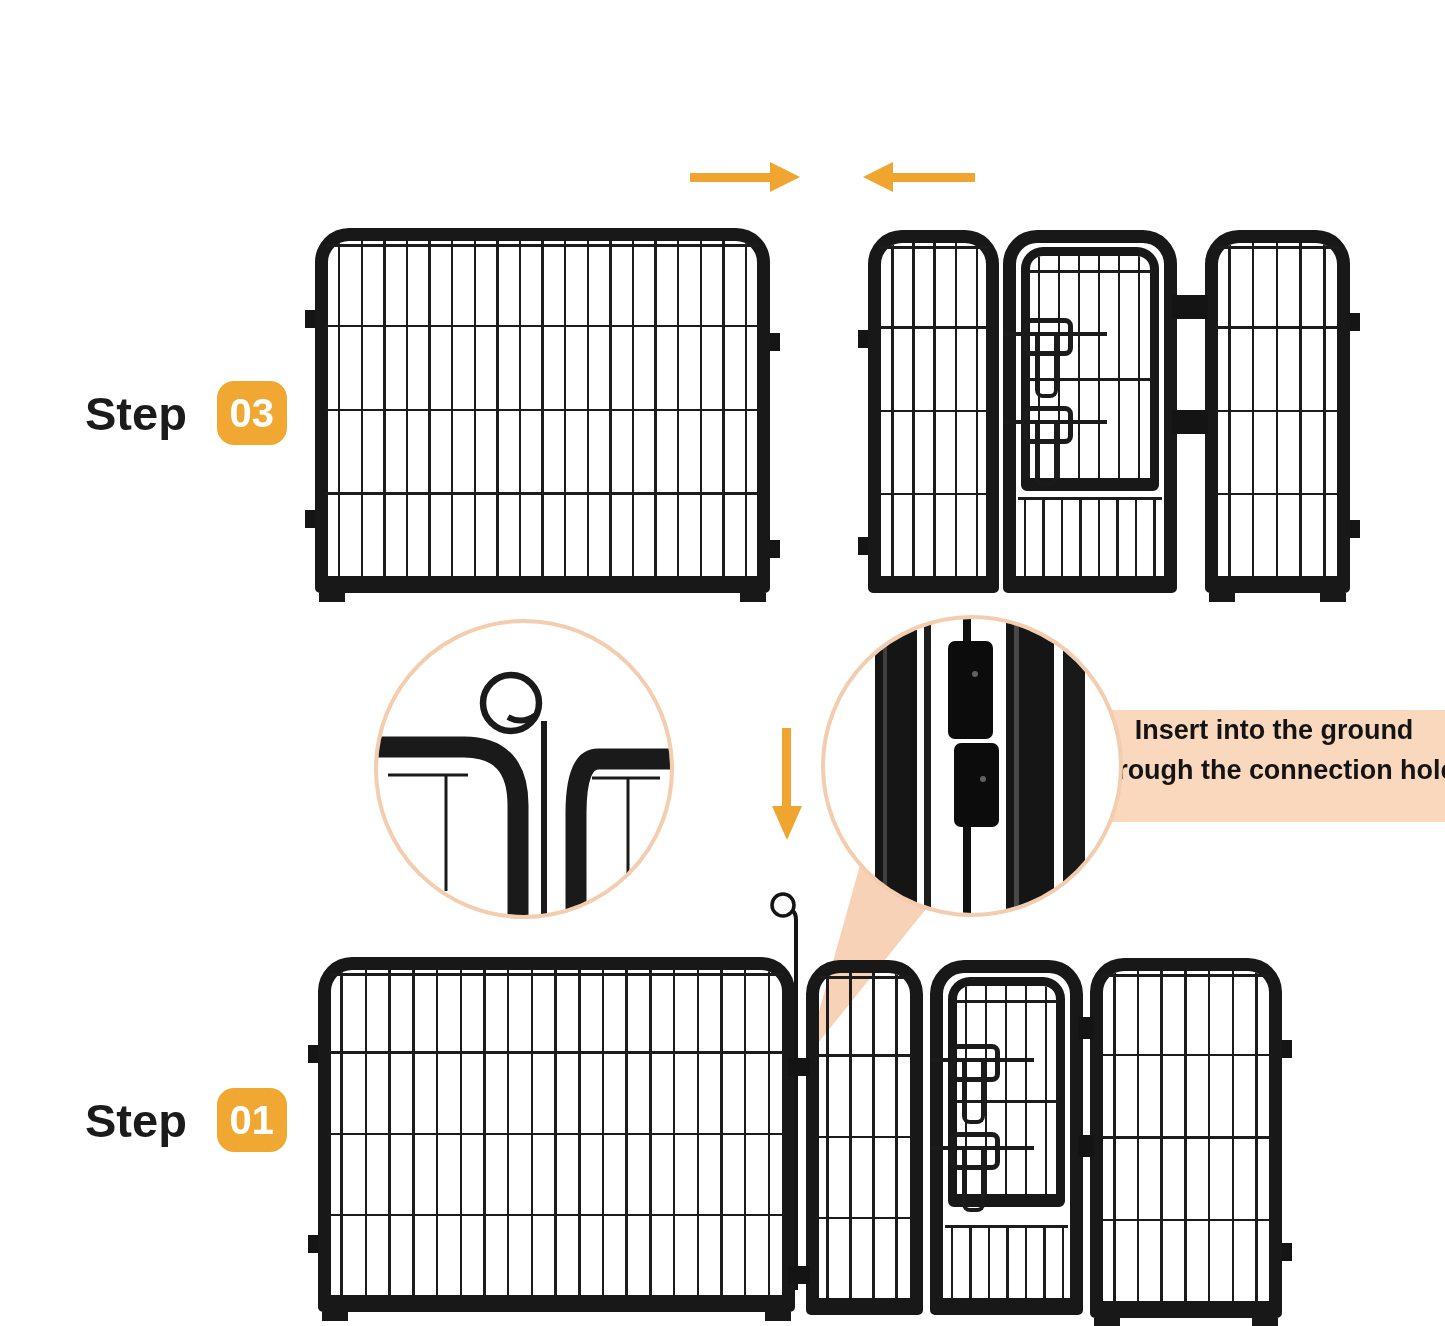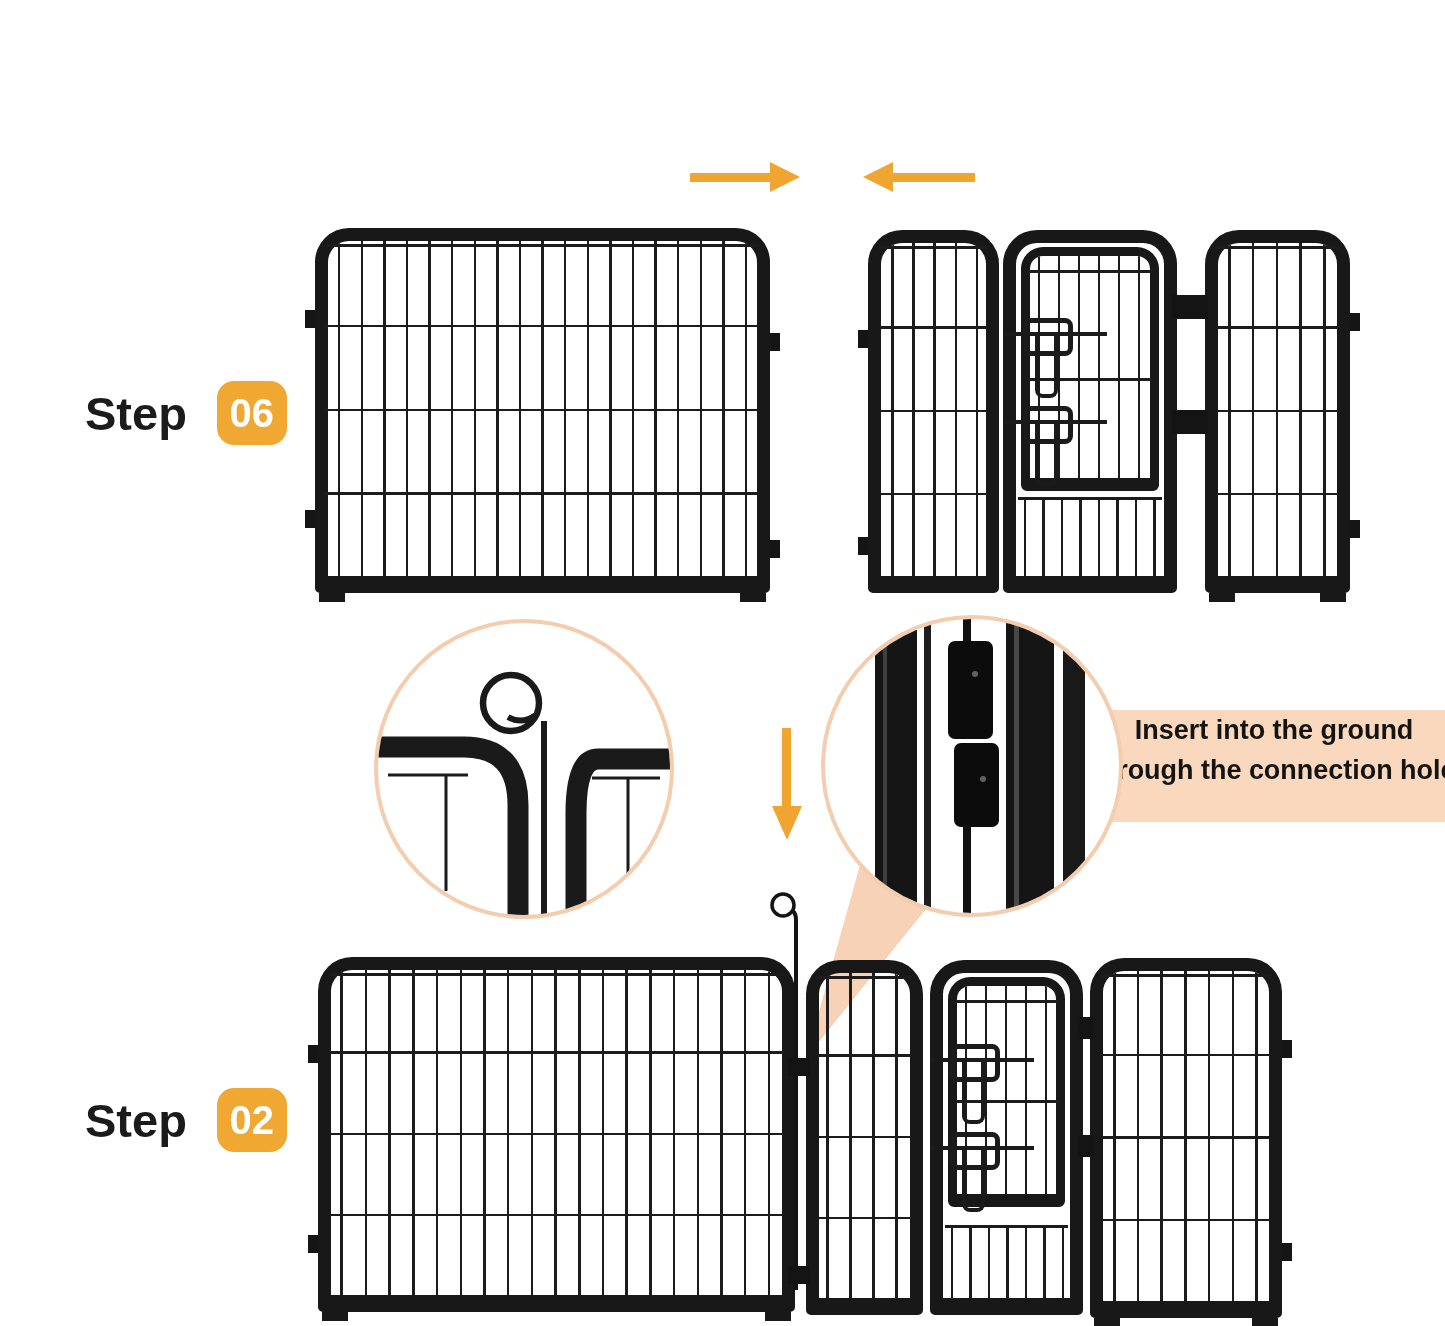--- a/index.html
+++ b/index.html
@@ -72,21 +72,21 @@
     <span class="arr-shaft" style="left:690px;top:173px;width:82px;height:9px;"></span>
     <span class="arr-head head-right" style="left:770px;top:162px;"></span>
   </div>
   <div>
     <span class="arr-shaft" style="left:893px;top:173px;width:82px;height:9px;"></span>
     <span class="arr-head head-left" style="left:863px;top:162px;"></span>
   </div>
 
   <div class="steprow" style="top:381px;">
     <span class="step-word">Step</span>
-    <span class="badge">06</span>
+    <span class="badge">03</span>
   </div>
 
   <svg class="overlay" id="tail-svg" viewBox="0 0 1445 1326" style="z-index:1">
     <polygon points="862,858 938,894 806,1058" fill="#F8D2B6"></polygon>
   </svg>
 
   <div class="note">
     <div>Insert into the ground</div>
     <div>through the connection hole</div>
   </div>
@@ -174,21 +174,21 @@
     </svg>
   </div>
 
   <div>
     <span class="arr-shaft" style="left:782px;top:728px;width:9px;height:80px;z-index:6;"></span>
     <span class="arr-head head-down" style="left:772px;top:806px;z-index:6;"></span>
   </div>
 
   <div class="steprow" style="top:1088px;">
     <span class="step-word">Step</span>
-    <span class="badge">02</span>
+    <span class="badge">01</span>
   </div>
 
   <div class="panel feet" style="left:318px;top:957px;width:477px;height:355px;--g:23.7px;">
     <span class="w" style="top:3px"></span>
     <span class="w" style="top:25%"></span>
     <span class="w" style="top:50%"></span>
     <span class="w" style="top:75%"></span>
     <span class="tab l" style="top:75px"></span>
     <span class="tab l" style="top:265px"></span>
   </div>

